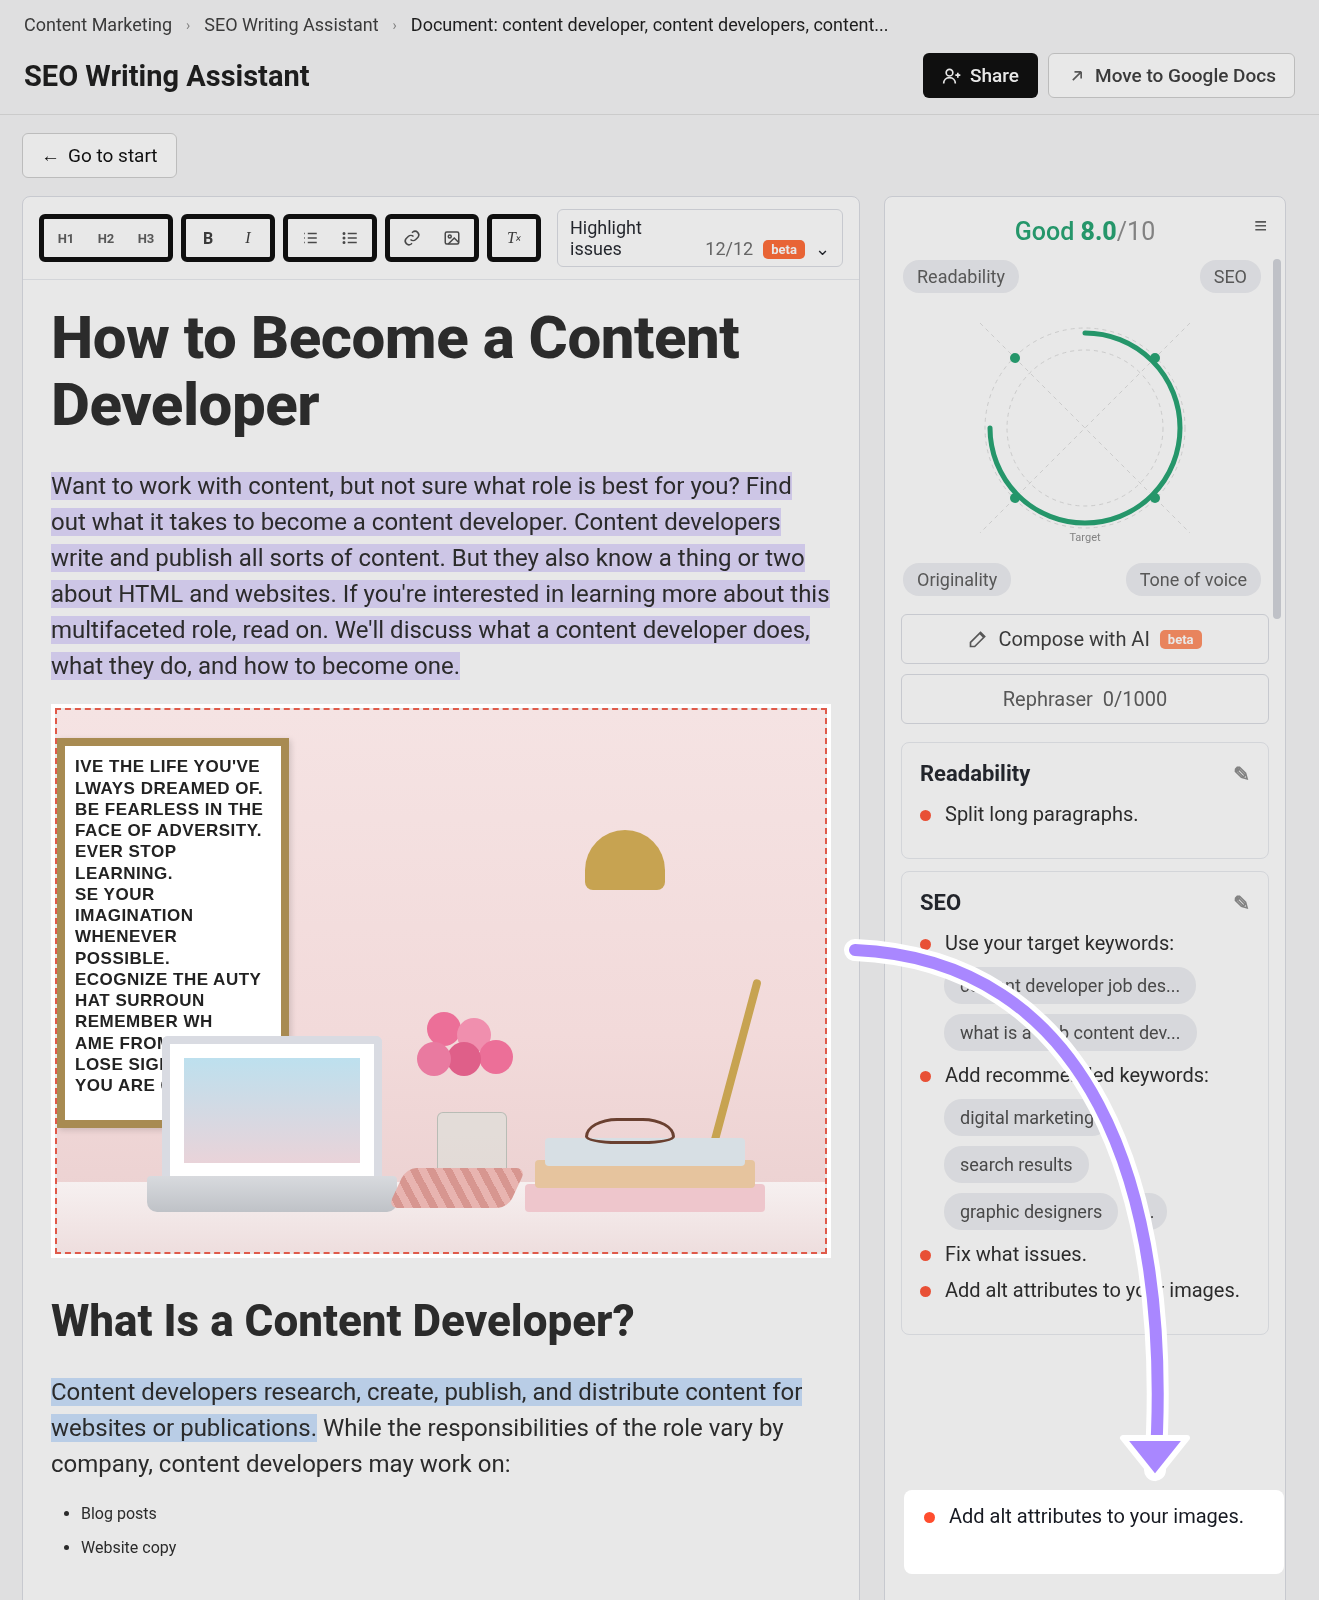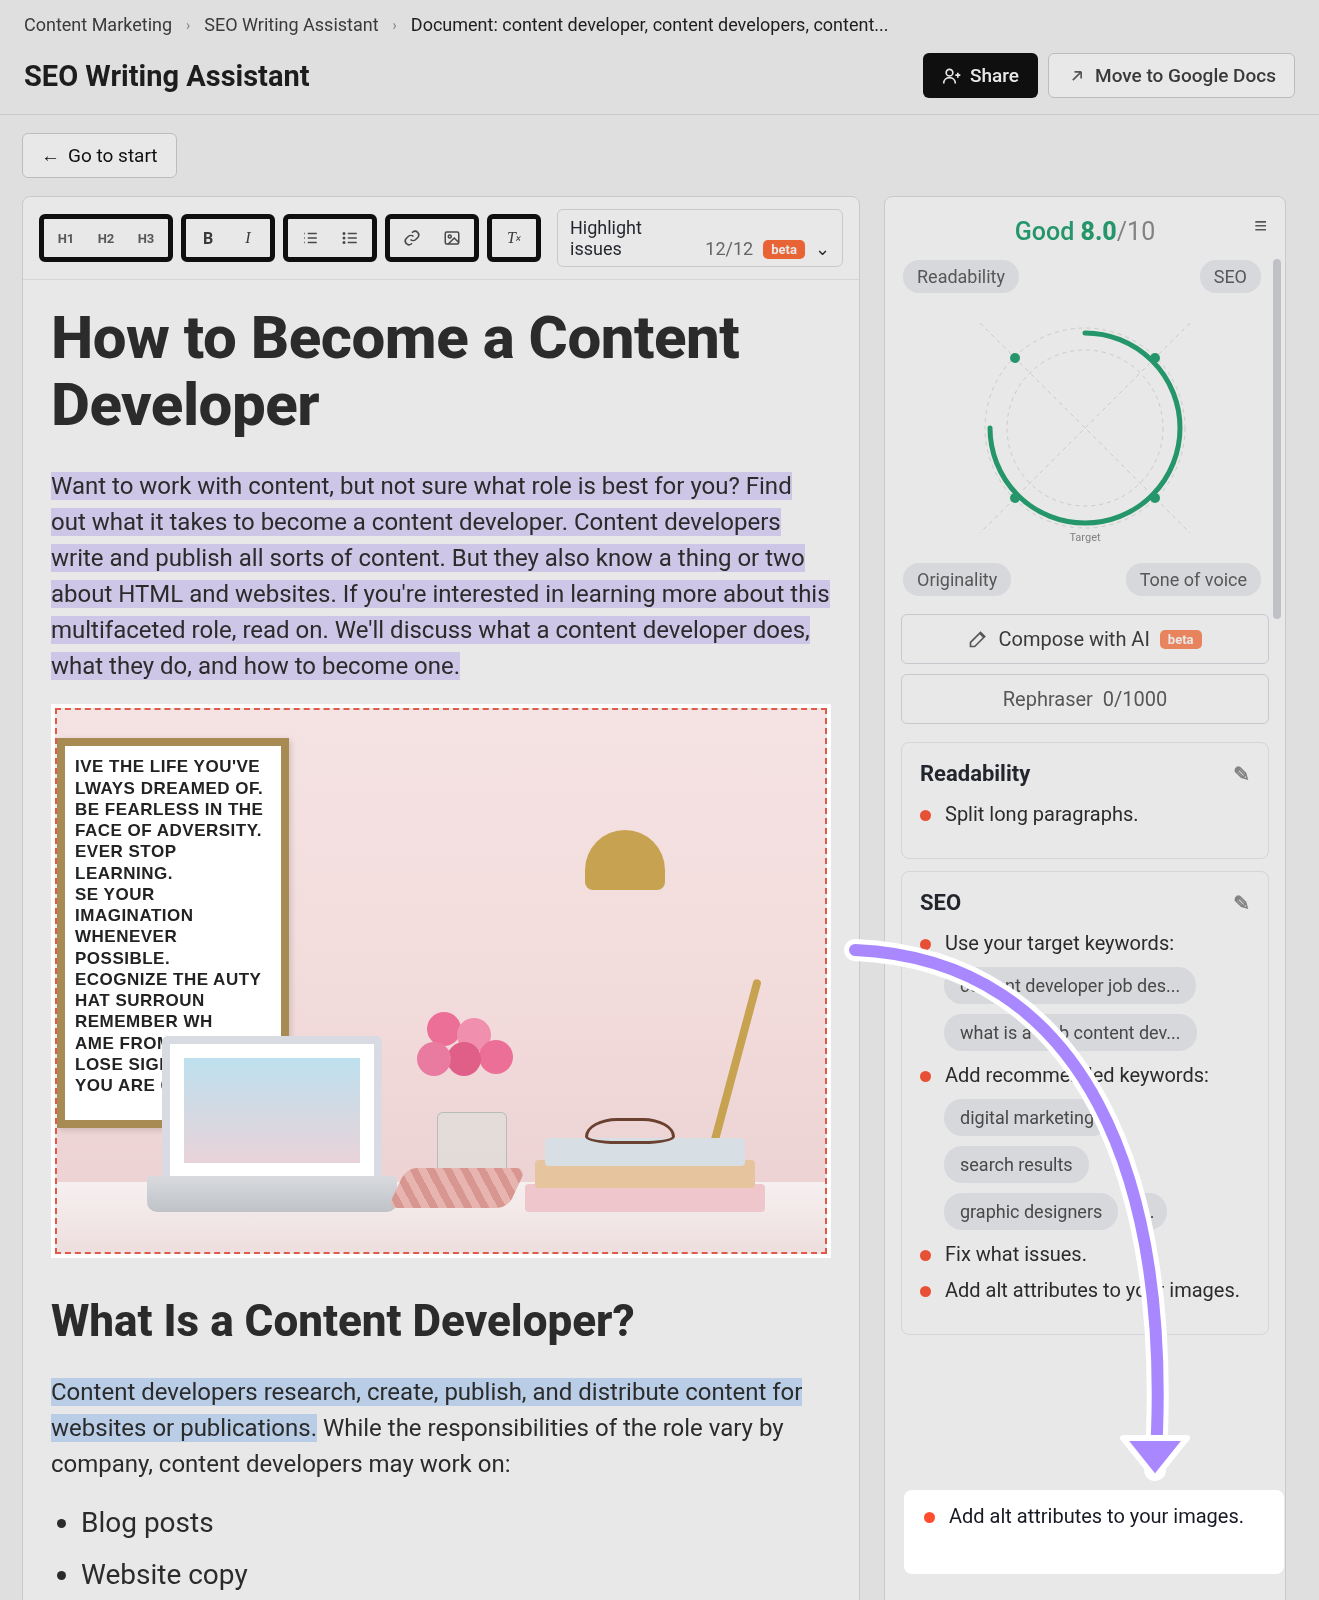--- a/index.html
+++ b/index.html
@@ -34,21 +34,21 @@
 .spacer { flex:1; }
 .hi-pill { display:flex; align-items:flex-end; gap:10px; border:1px solid #d9dbe2; border-radius:6px; padding:7px 12px; font-size:18px; }
 .hi-pill .count { color:#666; }
 .beta-badge { background:#ff642d; color:#fff; font-size:13px; font-weight:700; padding:2px 8px; border-radius:5px; }
 
 .doc { padding:18px 28px 40px; font-size:24px; line-height:1.5; color:#222; }
 .doc h1 { font-size:60px; font-weight:800; line-height:1.12; letter-spacing:-0.5px; margin:6px 0 30px; }
 .doc h2 { font-size:44px; font-weight:800; margin:30px 0 20px; }
 .doc p { margin-bottom:20px; }
 .doc ul { padding-left:30px; }
-.doc li { margin:10px 0; font-size:28px; }
+.doc li { margin:10px 0; font-size:16px; }
 .hl-purple { background:rgba(167,139,250,0.35); }
 .hl-blue { background:rgba(96,165,250,0.35); }
 
 .img-wrap { border:4px solid #fff; margin:4px 0 14px; position:relative; z-index:60; }
 .img-dashed { border:2px dashed #e05a4a; padding:0; }
 .photo { width:100%; height:542px; background:linear-gradient(180deg,#f5e3e3 0%,#f2dada 60%,#eacfcf 100%); position:relative; overflow:hidden; }
 .poster { position:absolute; left:0; top:28px; width:232px; height:390px; background:#fff; border:8px solid #a88b52; box-shadow:2px 2px 6px rgba(0,0,0,0.15); padding:10px; font-weight:800; font-size:17px; line-height:1.25; color:#222; font-family:Impact,Haettenschweiler,'Arial Narrow Bold',sans-serif; letter-spacing:0.5px; }
 .lamp-base{position:absolute; right:100px; bottom:48px; width:90px; height:14px; background:#c7a351; border-radius:50%;}
 .lamp-stem{position:absolute; right:120px; bottom:60px; width:8px; height:220px; background:#c7a351; border-radius:4px; transform:rotate(15deg); transform-origin:bottom;}
 .lamp-head{position:absolute; right:160px; top:120px; width:80px; height:60px; background:#c7a351; border-radius:40px 40px 8px 8px;}

